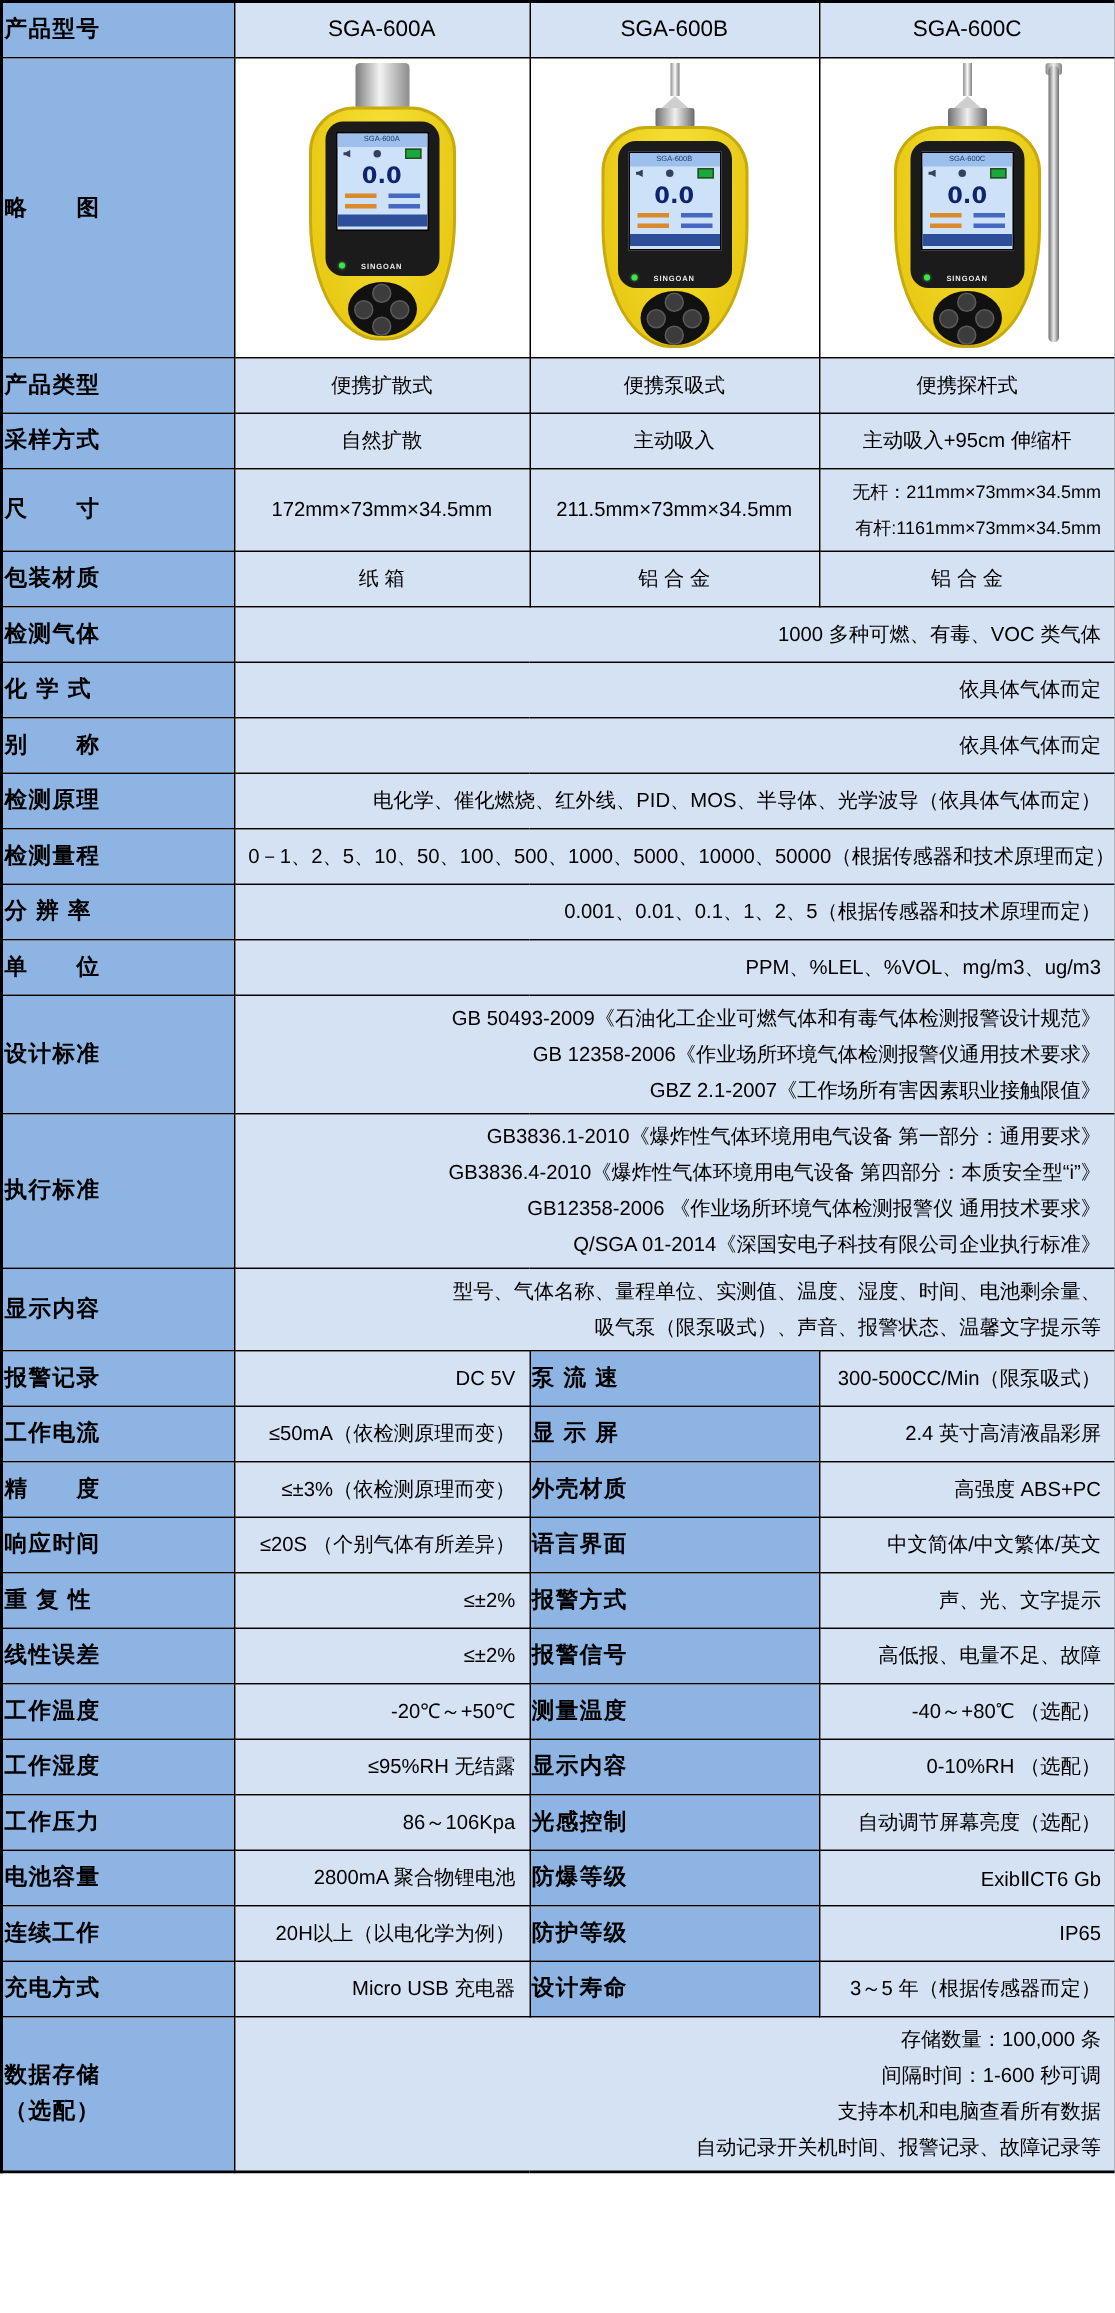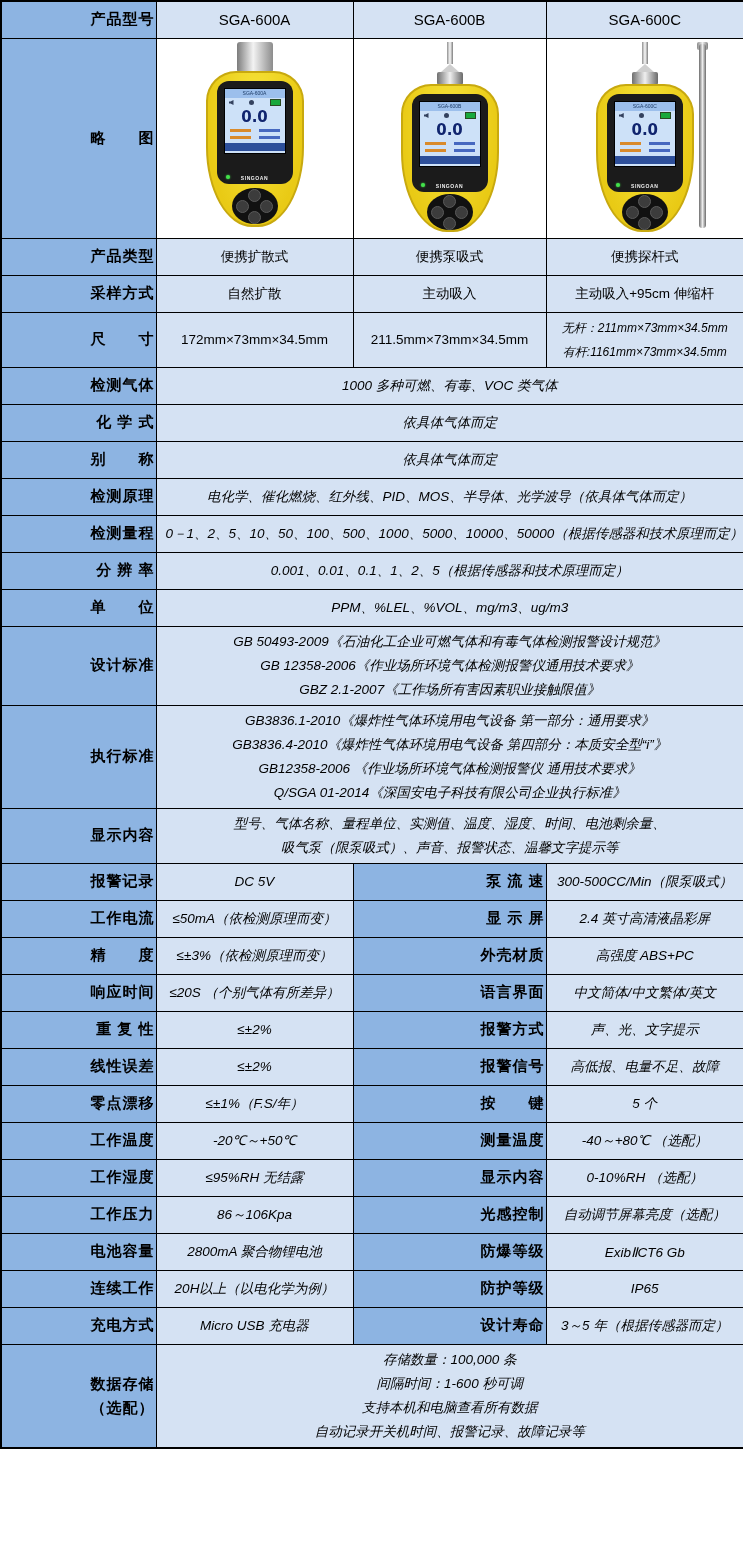--- a/index.html
+++ b/index.html
@@ -1,25 +1,25 @@
 <!DOCTYPE html>
 <html><head>
 <meta charset="utf-8">
 <style>
   html,body{margin:0;padding:0;background:#fff;}
   body{width:743px;font-family:"Liberation Sans",sans-serif;color:#000;}
   table{border-collapse:collapse;width:743px;table-layout:fixed;border:2px solid #000;}
   td{border:1.5px solid #000;vertical-align:middle;box-sizing:border-box;overflow:hidden;}
   tr{height:37px;}
-  .lbl{background:#8DB4E2;font-weight:bold;font-size:15px;text-align:right;letter-spacing:1px;}
+  .lbl{background:#8DB4E2;font-weight:bold;font-size:15px;text-align:left;letter-spacing:1px;}
   .val{background:#D5E2F3;font-size:13.5px;}
   .center{text-align:center;}
-  .left{text-align:center;padding:3px 9px;font-style:italic;}
+  .left{text-align:right;padding:3px 9px;}
   .val .line{line-height:24px;white-space:nowrap;}
-  .lbl .line{line-height:24px;margin-left:20px;}
+  .lbl .line{line-height:24px;}
   .small{font-size:12px;}
   .model{font-size:15px;}
   .r-sketch{height:200px;}
   .img-cell{background:#fff;text-align:center;vertical-align:middle;}
 
   
   .device{position:relative;width:132px;height:192px;margin:0 auto;}
   .cap{width:36px;height:30px;margin:0 auto;border-radius:3px 3px 2px 2px;
        background:linear-gradient(90deg,#7c7c7c,#f3f3f3 45%,#8c8c8c);}
   .probe{width:40px;margin:0 auto;}
@@ -205,20 +205,26 @@
       <tr>
         <td class="lbl">尺　　寸</td>
         <td class="val center">172mm×73mm×34.5mm</td>
         <td class="val center">211.5mm×73mm×34.5mm</td>
         <td class="val center small left">
           <div class="line">无杆：211mm×73mm×34.5mm</div>
           <div class="line">有杆:1161mm×73mm×34.5mm</div>
         </td>
       </tr>
       <tr>
+        <td class="lbl">包装材质</td>
+        <td class="val center">纸 箱</td>
+        <td class="val center">铝 合 金</td>
+        <td class="val center">铝 合 金</td>
+      </tr>
+      <tr>
         <td class="lbl">检测气体</td>
         <td class="val left" colspan="3">
           <div class="line">1000 多种可燃、有毒、VOC 类气体</div>
         </td>
       </tr>
       <tr>
         <td class="lbl">化 学 式</td>
         <td class="val left" colspan="3">
           <div class="line">依具体气体而定</div>
         </td>
@@ -307,26 +313,20 @@
         <td class="lbl">报警方式</td>
         <td class="val left">声、光、文字提示</td>
       </tr>
       <tr>
         <td class="lbl">线性误差</td>
         <td class="val left">≤±2%</td>
         <td class="lbl">报警信号</td>
         <td class="val left">高低报、电量不足、故障</td>
       </tr>
       <tr>
-        <td class="lbl">零点漂移</td>
-        <td class="val left">≤±1%（F.S/年）</td>
-        <td class="lbl">按　　键</td>
-        <td class="val left">5 个</td>
-      </tr>
-      <tr>
         <td class="lbl">工作温度</td>
         <td class="val left">-20℃～+50℃</td>
         <td class="lbl">测量温度</td>
         <td class="val left">-40～+80℃ （选配）</td>
       </tr>
       <tr>
         <td class="lbl">工作湿度</td>
         <td class="val left">≤95%RH 无结露</td>
         <td class="lbl">显示内容</td>
         <td class="val left">0-10%RH （选配）</td>

